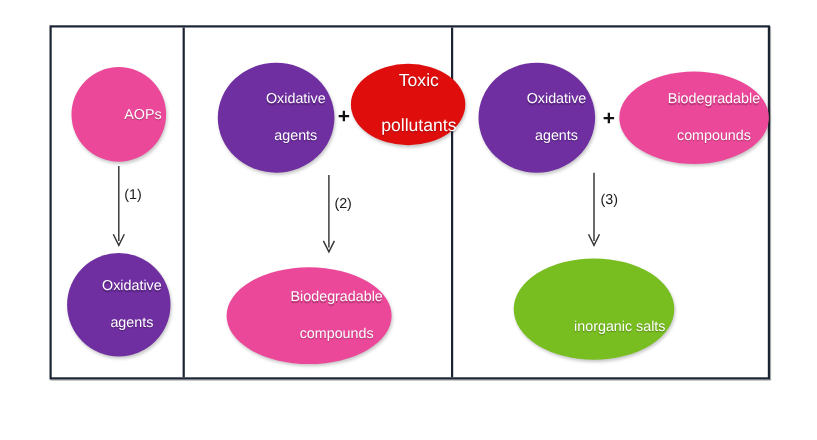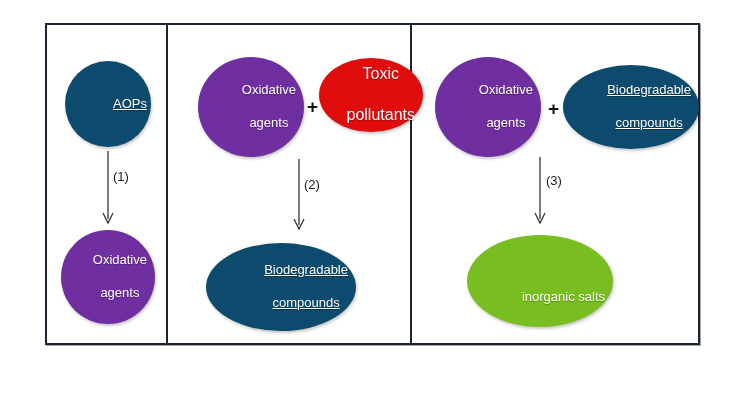--- a/index.html
+++ b/index.html
@@ -58,21 +58,21 @@
     justify-content: flex-end;
     text-align: center;
     color: #ffffff;
     line-height: 1.28;
     box-sizing: border-box;
     text-shadow: 0 1px 1px rgba(0,0,0,0.30);
     box-shadow: 1px 2px 3px rgba(0,0,0,0.22);
   }
   .shape span { display: block; padding: 0 4px; }
 
-  .fill-green      { background: #0c4a6e; text-decoration: underline; }
+  .fill-green      { background: #ec4899; }
   .fill-purple     { background: #6f2fa0; }
   .fill-red        { background: #e00d0d; }
   .fill-lightgreen { background: #78be20; }
 
   
   .plus-sign {
     position: absolute;
     color: #111111;
     font-size: 19px;
     font-weight: 600;

